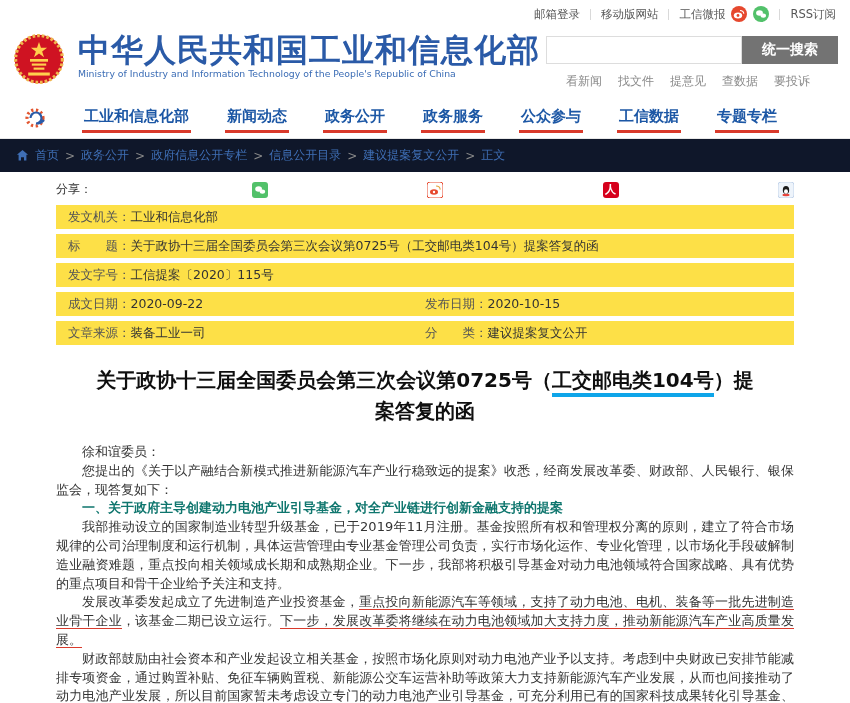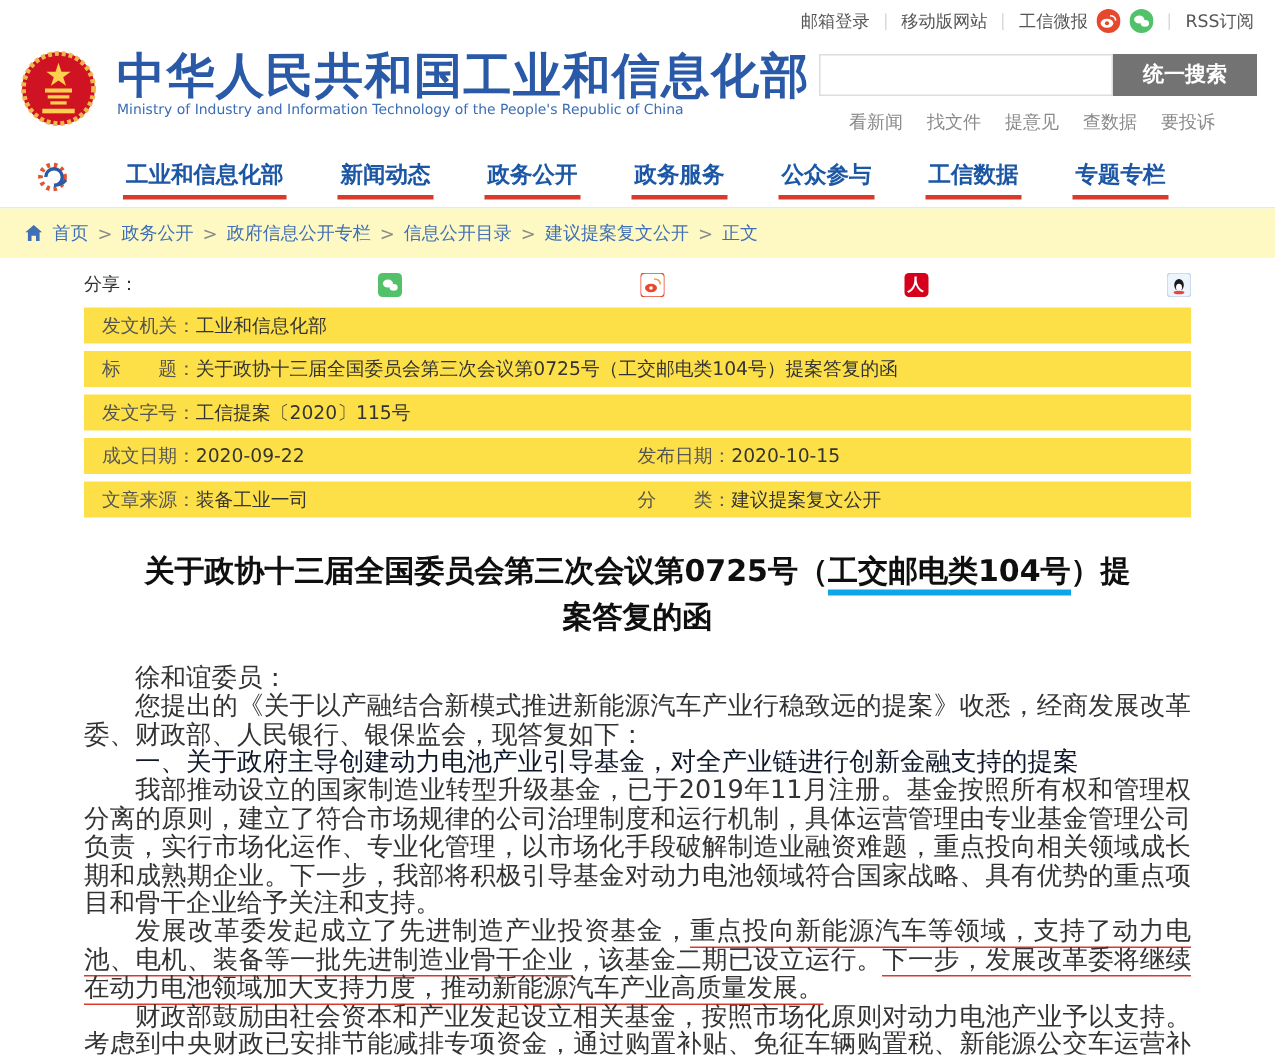--- a/index.html
+++ b/index.html
@@ -22,39 +22,39 @@
   .search-row{display:flex;}
   .search-input{flex:1;height:26px;border:1px solid #ddd;outline:none;padding:0 6px;font-size:13px;}
   .search-btn{width:96px;height:28px;background:#737373;color:#fff;border:none;font-size:14px;font-weight:bold;cursor:pointer;font-family:inherit;}
   .quick-links{display:flex;gap:16px;font-size:12px;color:#8a8a8a;margin-top:9px;padding-left:20px;}
   .quick-links span{cursor:pointer;}
   
   .nav{display:flex;align-items:center;gap:34px;height:40px;padding-left:24px;border-bottom:1px solid #e8e8e8;background:#fff;}
   .nav-logo{width:24px;height:24px;}
   .nav-item{font-size:15px;font-weight:bold;color:#1c57a5;cursor:pointer;padding:4px 2px 5px 2px;border-bottom:3px solid #d93a2b;line-height:18px;}
   
-  .crumb-band{background:#fef9c3;height:33px;display:flex;align-items:center;padding-left:16px;font-size:12px;color:#9a9a9a;}
+  .crumb-band{background:#0f172a;height:33px;display:flex;align-items:center;padding-left:16px;font-size:12px;color:#9a9a9a;}
   .crumb-band a{color:#3f6fb6;text-decoration:none;cursor:pointer;margin:0 4px;}
   .crumb-sep{color:#8a8a8a;margin:0 2px;}
   .home-ic{width:13px;height:13px;margin-right:2px;}
   
   .content{padding:0 56px;}
   .share-row{display:flex;justify-content:space-between;align-items:center;gap:5px;margin:9px 0 7px;font-size:12px;color:#333;}
   .share-ic{width:16px;height:16px;border-radius:3px;display:flex;align-items:center;justify-content:center;cursor:pointer;}
   .ic-renren{background:#d6001c;color:#fff;font-size:11px;line-height:16px;font-weight:bold;}
   
   .meta-row{background:#fde047;padding:4px 12px;margin-bottom:5px;font-size:12.5px;color:#444;display:flex;line-height:16px;}
   .meta-half{width:50%;display:flex;}
   .meta-label{color:#555;white-space:pre;}
   .meta-value{color:#333;}
   
   .article-title{text-align:center;font-size:20px;font-weight:bold;color:#0f0f0f;margin:20px 34px 16px;line-height:31px;}
   .red-underline{border-bottom:4px solid #0ea5e9;padding-bottom:1px;}
-  .body-text p{font-size:17px;line-height:18.8px;text-align:justify;margin:0;text-indent:2em;color:#333;}
-  .body-text p.hd{font-weight:normal;color:#0f172a;}
+  .body-text p{font-size:13px;line-height:18.8px;text-align:justify;margin:0;text-indent:2em;color:#333;}
+  .body-text p.hd{font-weight:bold;color:#0f766e;}
   .u-red{border-bottom:1.5px solid #d93a2b;}
 </style>
 </head>
 <body>
 
 <div class="topbar">
   <a>邮箱登录</a>
   <div class="tsep"></div>
   <a>移动版网站</a>
   <div class="tsep"></div>

